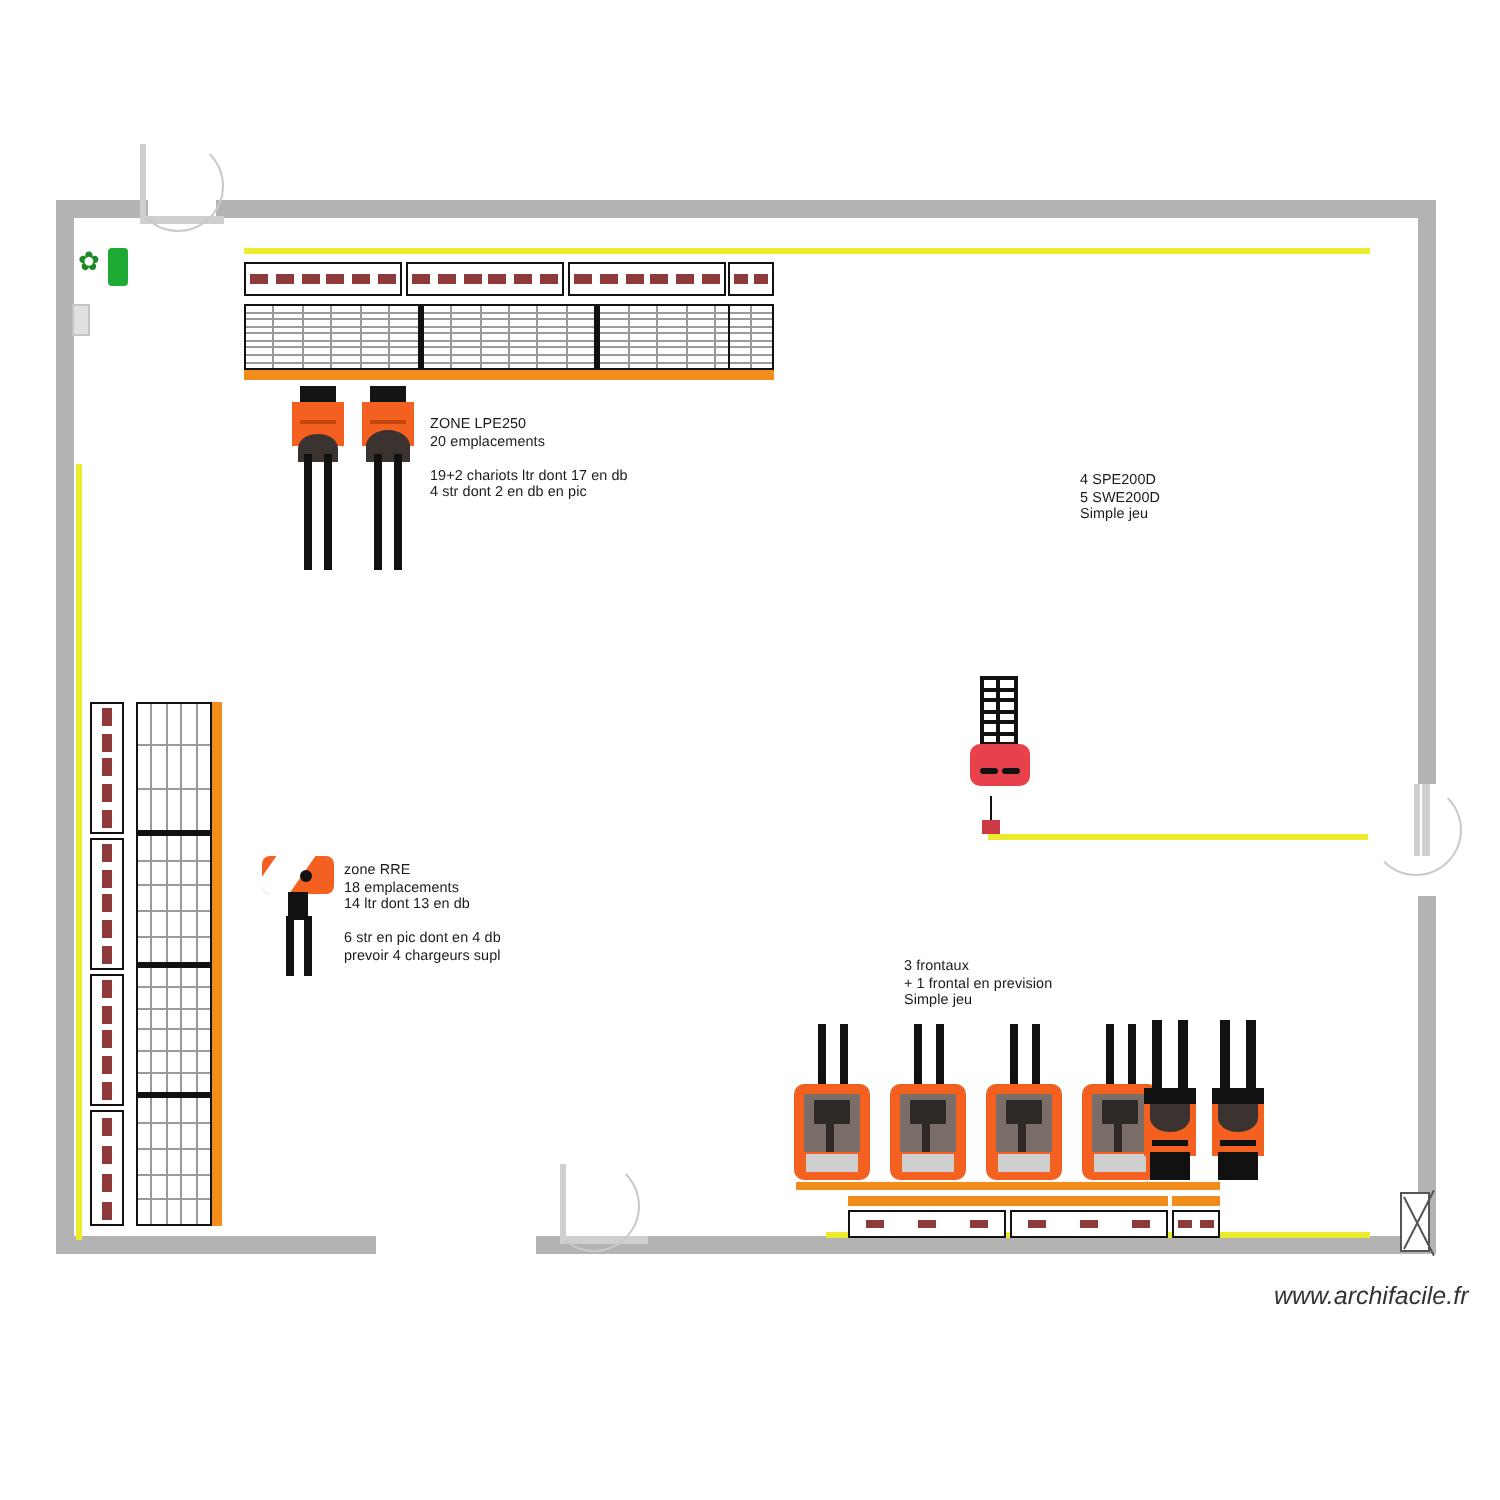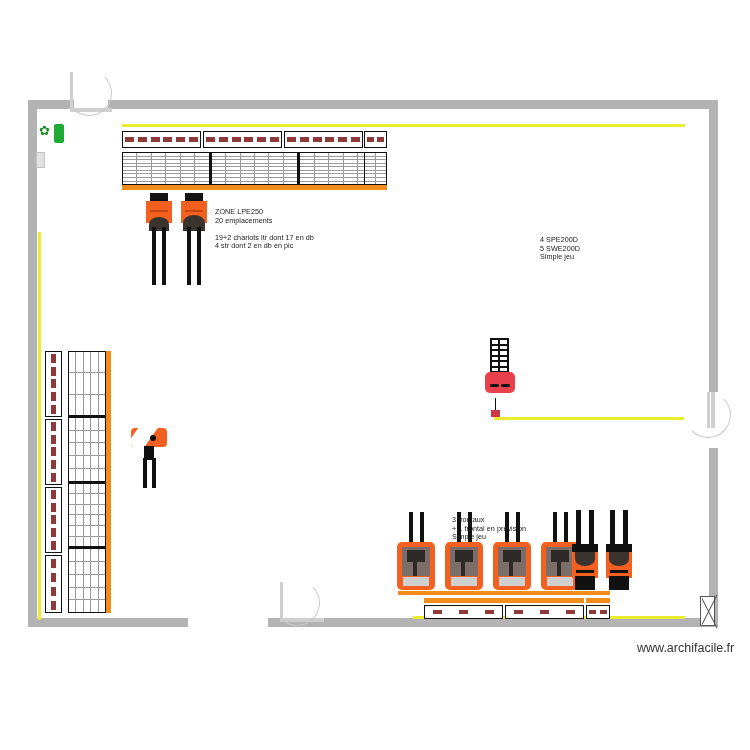--- a/index.html
+++ b/index.html
@@ -85,21 +85,21 @@
   .rre-white{position:absolute;background:#ffffff;}
   .rre-dot{position:absolute;background:#111111;border-radius:50%;}
   .rre-leg{position:absolute;background:#111111;}
 
   
   .mk{position:absolute;}
 
   
   .lbl{position:absolute;font-size:7.2px;line-height:8.6px;color:#1a1a1a;
        white-space:pre;letter-spacing:0.05px;}
-  .brand{position:absolute;font-size:12.5px;color:#333333;}
+  .brand{position:absolute;font-size:12.5px;color:#333333;font-style:italic;}
 
   
   .plant{position:absolute;color:#1d8a28;font-size:13px;line-height:13px;}
   .gbox{position:absolute;background:#1faa35;border-radius:2px;}
   .gray-tab{position:absolute;background:#e0e0e0;border:1px solid #c4c4c4;
             box-sizing:border-box;}
   .xbox{position:absolute;background:#ffffff;border:1.4px solid #555555;
         box-sizing:border-box;}
   .xbox i{position:absolute;background:#555555;height:1px;
           transform-origin:left center;}
@@ -711,19 +711,25 @@
   </div>
 
   <div class="lbl" style="left:215px;top:208px;">ZONE LPE250
 20 emplacements
 
 19+2 chariots ltr dont 17 en db
 4 str dont 2 en db en pic</div>
   <div class="lbl" style="left:540px;top:236px;">4 SPE200D
 5 SWE200D
 Simple jeu</div>
-  <div class="lbl" style="left:452px;top:479px;margin-top:37px;">3 frontaux
+  <div class="lbl" style="left:172px;top:431px;">zone RRE
+18 emplacements
+14 ltr dont 13 en db
+
+6 str en pic dont en 4 db
+prevoir 4 chargeurs supl</div>
+  <div class="lbl" style="left:452px;top:479px;">3 frontaux
 + 1 frontal en prevision
 Simple jeu</div>
 
   <div class="brand" style="left:637px;top:641px;">www.archifacile.fr</div>
 
 </div>
 
 </body></html>

